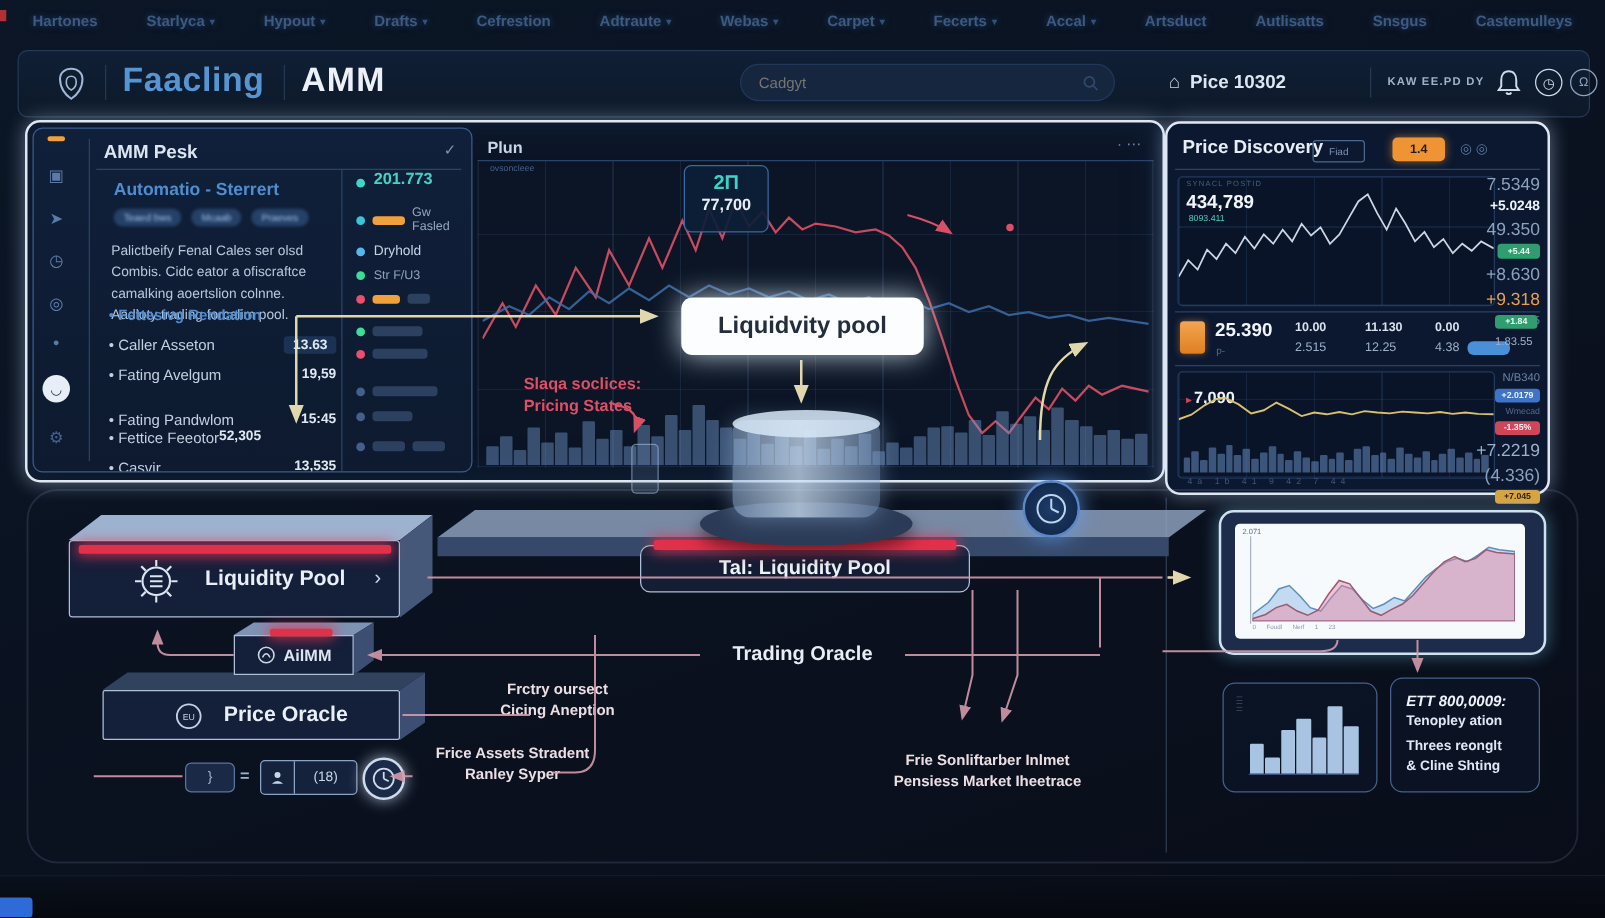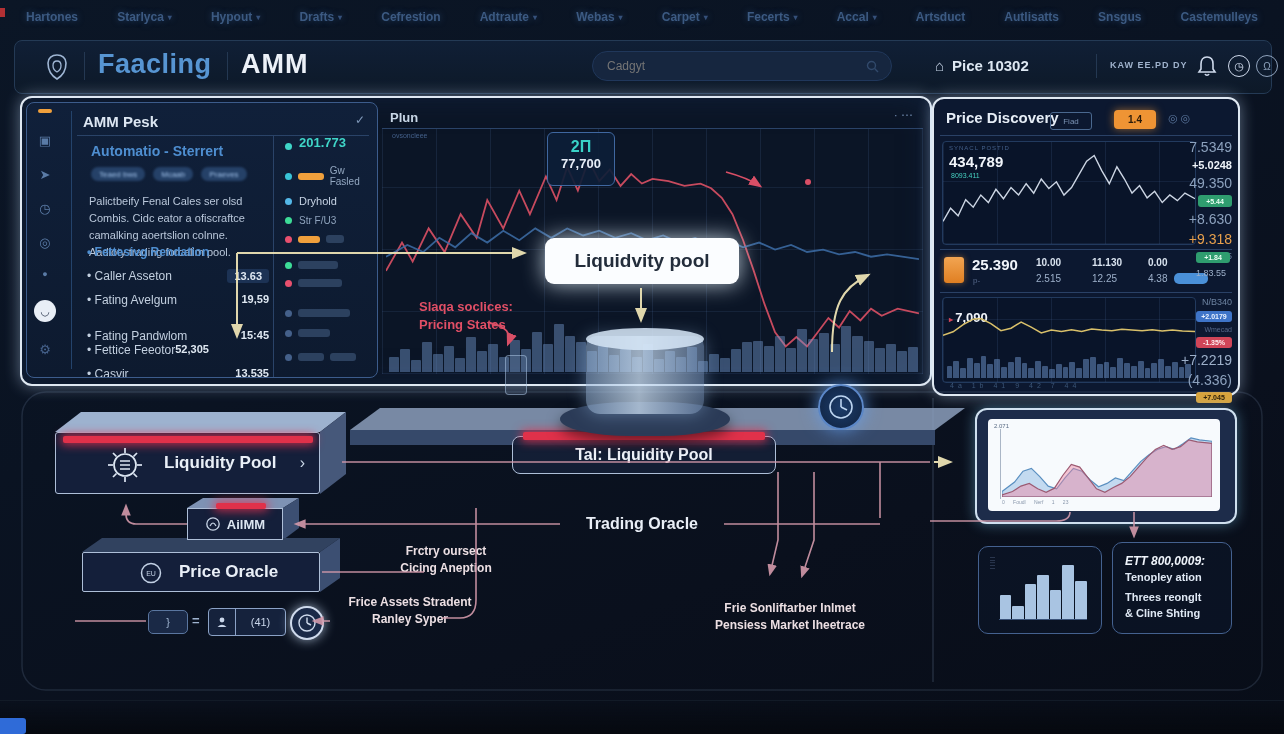--- a/index.html
+++ b/index.html
@@ -496,21 +496,21 @@
 
   <div class="abs" style="left:148px;top:610px;width:38px;height:22px;border:1px solid #5a76a0;border-radius:5px;background:#1a2946;color:#9fb4d0;font-size:11px;display:flex;align-items:center;justify-content:center;z-index:2;">}</div>
   <div class="abs" style="left:192px;top:613px;color:#9fb4d0;font-size:13px;font-weight:bold;z-index:2;">=</div>
   <div class="abs" style="left:208px;top:608px;width:76px;height:26px;border:1.2px solid #8ba2c6;border-radius:4px;background:#15223c;display:flex;align-items:center;z-index:2;">
     <span style="width:26px;height:100%;border-right:1px solid #8ba2c6;display:flex;align-items:center;justify-content:center;">
       <svg width="12" height="12" viewBox="0 0 12 12">
           <circle cx="6" cy="4" r="2.4" fill="#c9d6ea"></circle>
           <path d="M1.5 11 Q6 6.5 10.5 11 z" fill="#c9d6ea"></path>
         </svg>
     </span>
-    <span style="flex:1;text-align:center;color:#c9d6ea;font-size:11px;">(41)</span>
+    <span style="flex:1;text-align:center;color:#c9d6ea;font-size:11px;">(18)</span>
   </div>
   <div class="abs" style="left:290px;top:606px;width:30px;height:30px;border-radius:50%;border:2px solid #cfdaec;background:#1b2a48;box-shadow:0 0 12px rgba(210,230,255,.7);z-index:2;">
     <svg width="30" height="30" viewBox="0 0 30 30">
         <circle cx="15" cy="15" r="8" fill="none" stroke="#cfdaec" stroke-width="1.4"></circle>
         <line x1="15" y1="15" x2="15" y2="9.5" stroke="#cfdaec" stroke-width="1.4"></line>
         <line x1="15" y1="15" x2="19" y2="17" stroke="#cfdaec" stroke-width="1.4"></line>
       </svg>
   </div>
 
   <div class="abs" style="left:512px;top:436px;width:262px;height:36px;border:1.5px solid #aebfd8;border-radius:8px;background:rgba(20,32,56,.88);display:flex;align-items:center;justify-content:center;z-index:2;">

